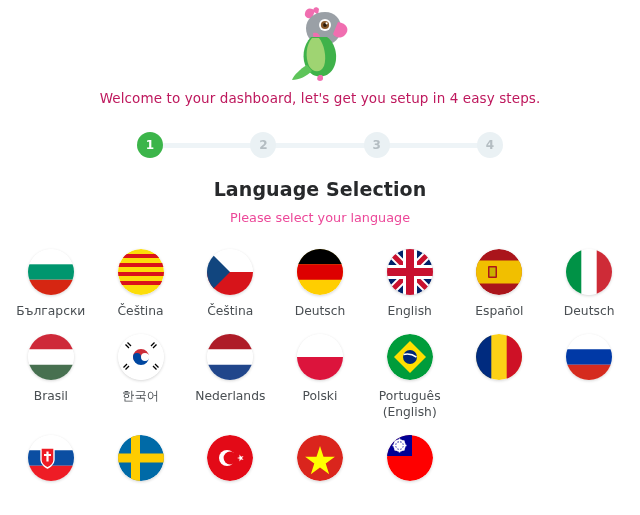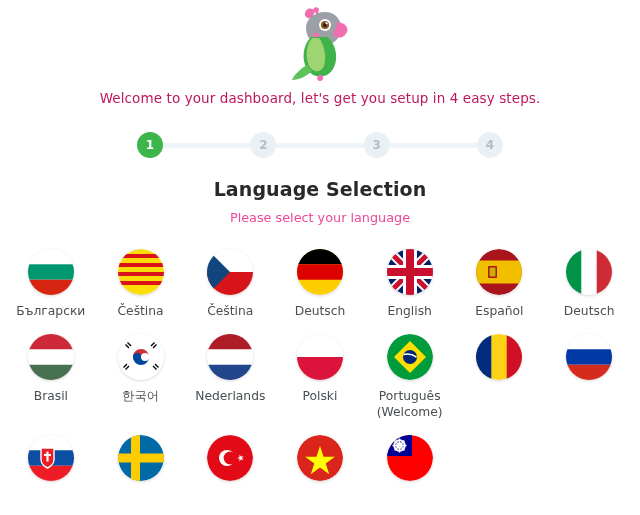--- a/index.html
+++ b/index.html
@@ -282,21 +282,21 @@
 
     <div class="lang-item">
       <span class="flag">
         <svg viewBox="0 0 46 46">
             <circle cx="23" cy="23" r="23" fill="#009c3b"></circle>
             <path d="M23 7l16 16-16 16L7 23z" fill="#ffdf00"></path>
             <circle cx="23" cy="23" r="7" fill="#002776"></circle>
             <path d="M16.5 20.5a16 16 0 0 1 13 2.6" stroke="#fff" stroke-width="1.6" fill="none"></path>
           </svg>
       </span>
-      <span class="lang-label">Português (Welcome)</span>
+      <span class="lang-label">Português (English)</span>
     </div>
 
     <div class="lang-item">
       <span class="flag">
         <svg viewBox="0 0 46 46">
             <circle cx="23" cy="23" r="23" fill="#fcd116"></circle>
             <path d="M0 0h15.3v46H0z" fill="#002b7f"></path>
             <path d="M30.7 0H46v46H30.7z" fill="#ce1126"></path>
           </svg>
       </span>

